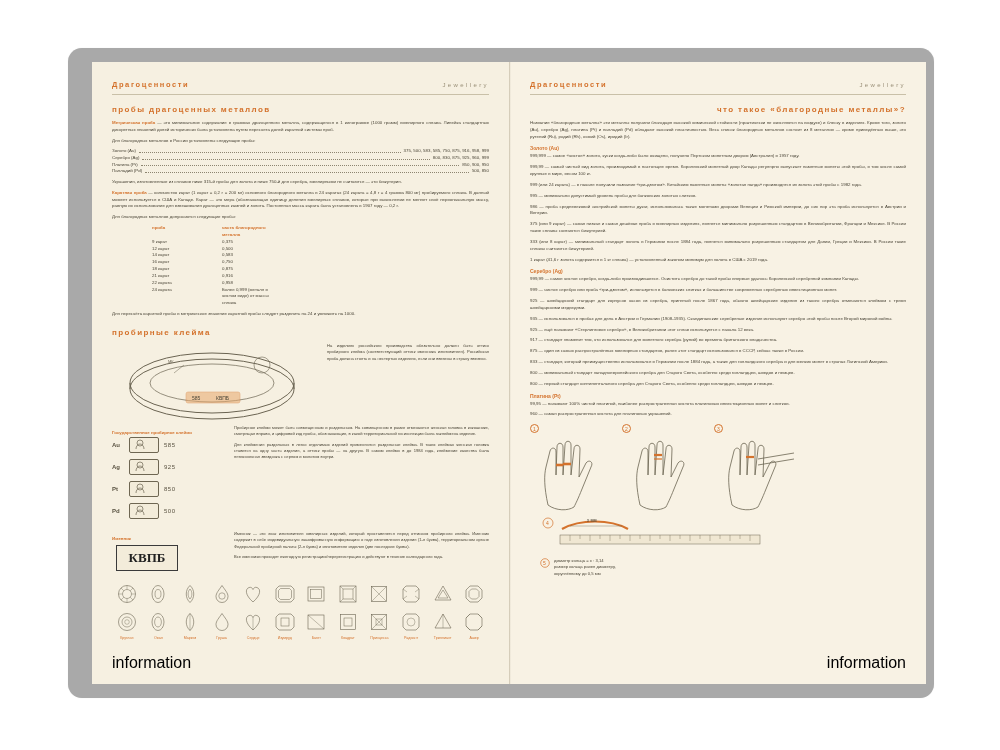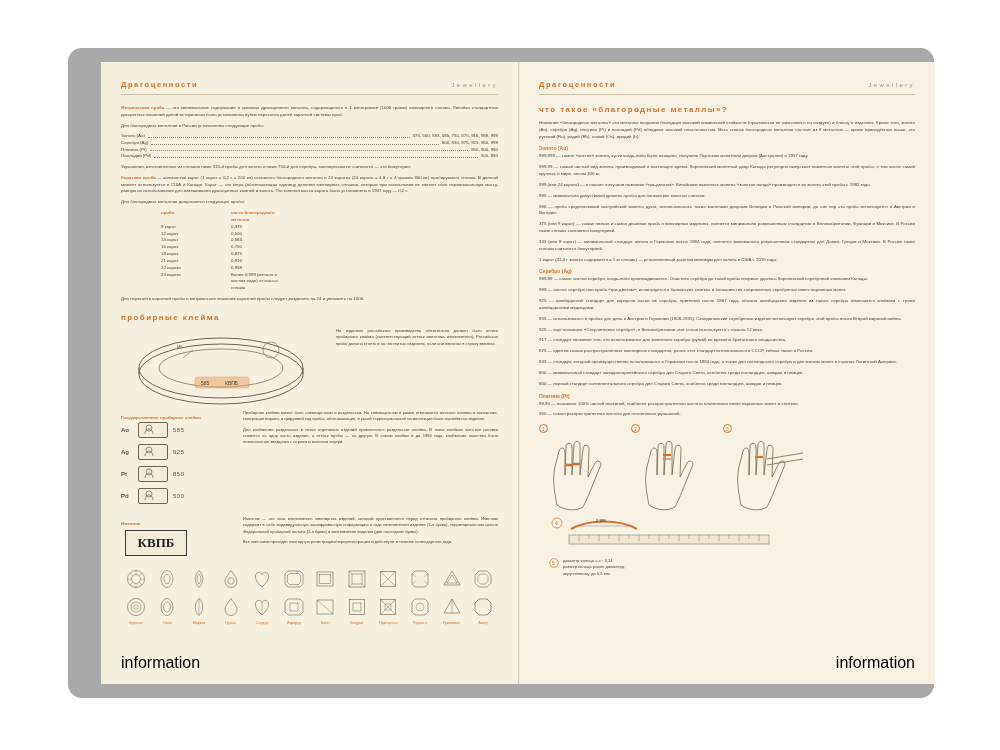--- a/index.html
+++ b/index.html
@@ -19,21 +19,21 @@
   .book {
     position: absolute;
     left: 68px; top: 48px;
     width: 866px; height: 650px;
     background: #a9a9a9;
     border-radius: 14px;
     box-shadow: 0 0 1px rgba(0,0,0,0.15);
   }
   .pages {
     position: absolute;
-    left: 101px; top: 62px;
+    left: 92px; top: 62px;
     width: 834px; height: 622px;
     display: flex;
     background: #f5efe0;
   }
   .page {
     position: relative;
     height: 622px;
     padding: 18px 20px 10px 20px;
     background: #f7f1e2;
   }
@@ -59,21 +59,21 @@
   .foot-left { position: absolute; left: 20px; bottom: 12px; }
   .foot-right { position: absolute; right: 20px; bottom: 12px; }
 
   h2.sec {
     color: #d4722c;
     font-size: 8px;
     letter-spacing: 1.4px;
     font-weight: bold;
     margin: 0 0 6px 0;
   }
-  h2.sec.right-al { }
+  h2.sec.right-al { text-align: right; }
   p.body {
     font-size: 4.4px;
     line-height: 1.55;
     color: #4a4537;
     margin: 0 0 4px 0;
     text-align: justify;
   }
   .lead { color: #d4722c; font-weight: bold; }
   .sub { color: #d4722c; font-weight: bold; font-size: 5px; margin: 5px 0 2px; }
   .dots-list { margin: 2px 0 4px 0; }
@@ -149,20 +149,21 @@
 <div id="root">
   <div class="book"></div>
   <div class="pages">
 
     <div class="page left">
       <div class="pg-head">
         <div class="ru">Драгоценности</div>
         <div class="en">Jewellery</div>
       </div>
 
+      <h2 class="sec">пробы драгоценных металлов</h2>
 
       <p class="body">
         <span class="lead">Метрическая проба</span><span> — это минимальное содержание в граммах драгоценного металла, содержащегося в 1 килограмме (1000 грамм) ювелирного сплава. Линейка стандартных дискретных значений долей исторически была установлена путем пересчета долей каратной системы проб.</span>
       </p>
       <p class="body">Для благородных металлов в России установлены следующие пробы:</p>
 
       <div class="dots-list">
         <div class="dots-row">
           <span class="lbl">Золото (Au)</span>
           <span class="fill"></span>

